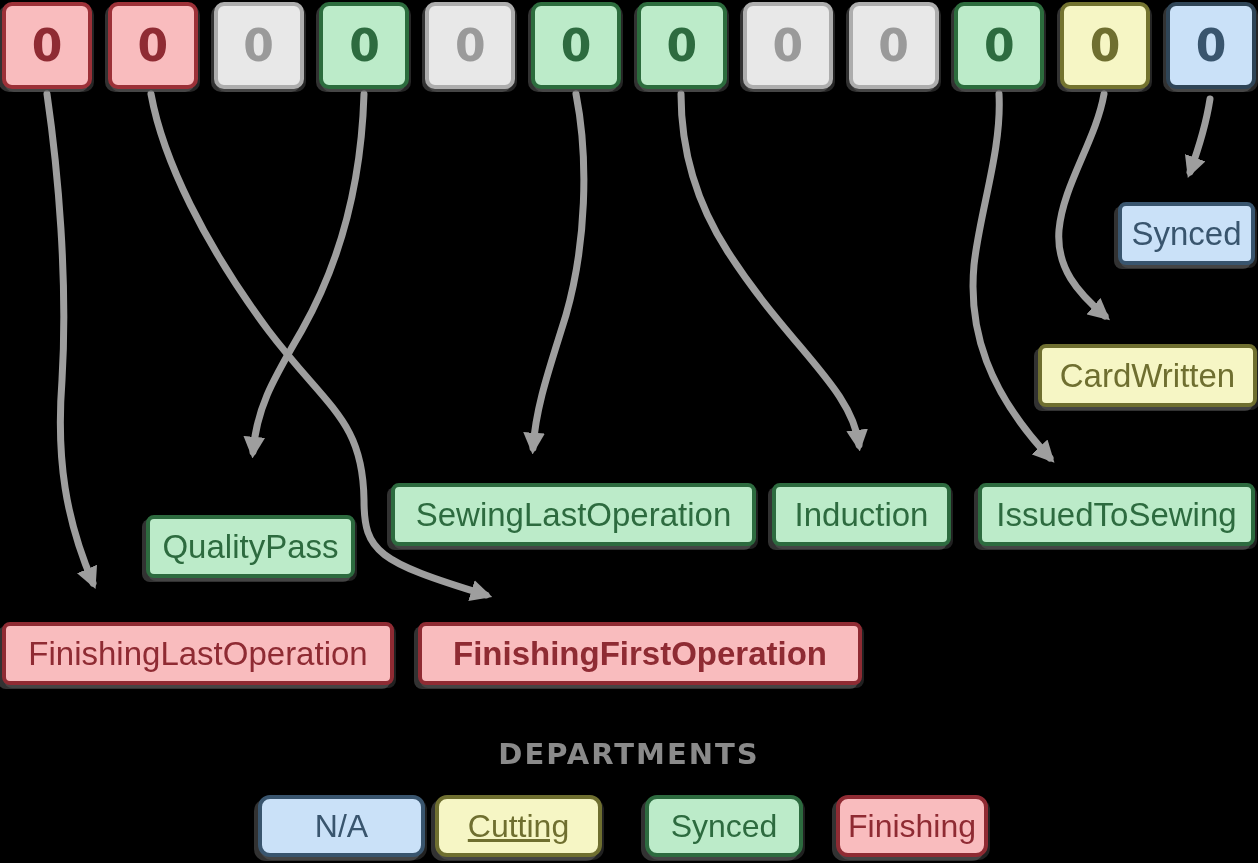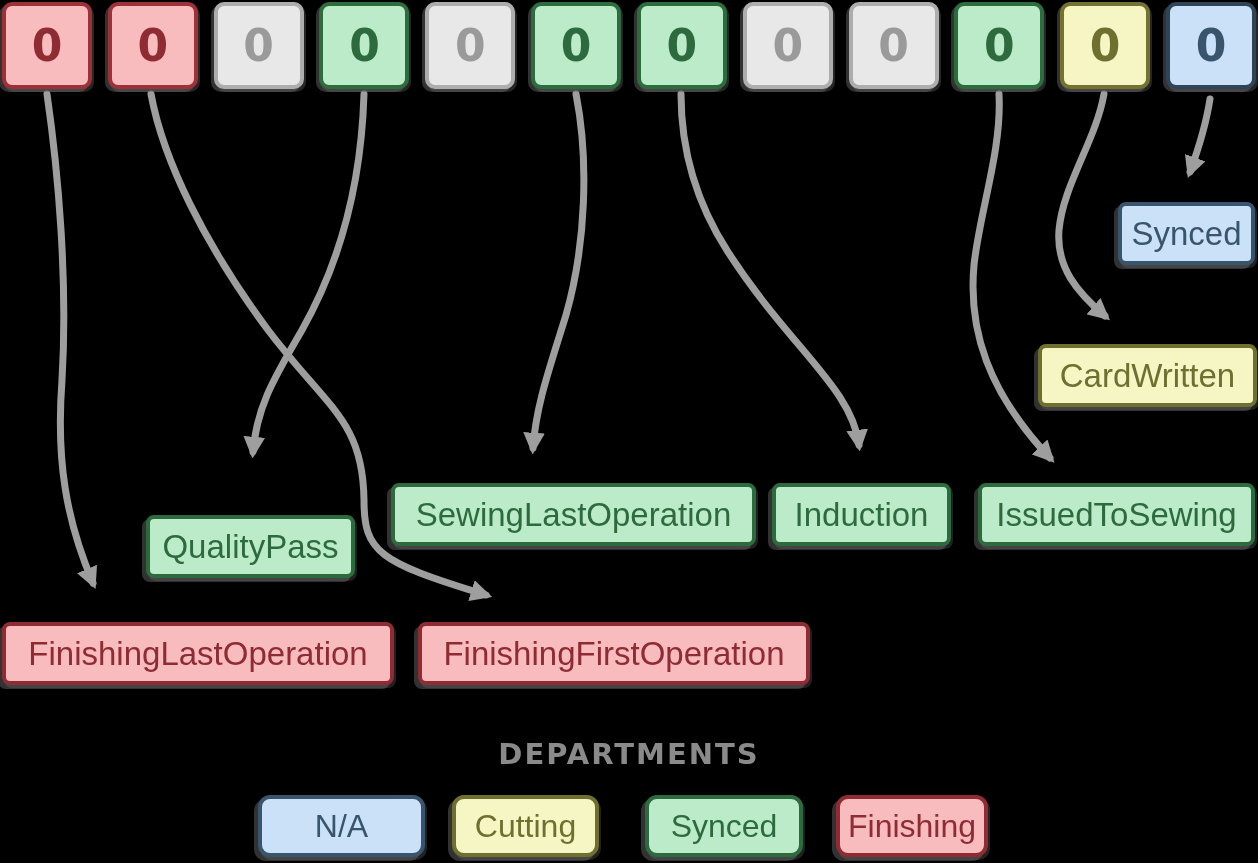--- a/index.html
+++ b/index.html
@@ -39,38 +39,38 @@
     font-size:33px; font-weight:400; white-space:nowrap;
     box-shadow:-4px 4px 0 rgba(110,110,110,0.45), 2px 3px 0 rgba(110,110,110,0.3);
   }
   .f-synced          { left:1118px; top:202px; width:137px; }
   .f-cardwritten     { left:1038px; top:344px; width:219px; }
   .f-qualitypass     { left:146px;  top:483px; width:209px;margin-top:32px; }
   .f-sewinglast      { left:383px;  top:483px; width:365px;margin-left:8px; }
   .f-induction       { left:772px;  top:483px; width:179px; }
   .f-issuedtosewing  { left:978px;  top:483px; width:277px; }
   .f-finishinglast   { left:2px;    top:622px; width:392px;text-align:right; }
-  .f-finishingfirst  { left:418px;  top:622px; width:392px; }
+  .f-finishingfirst  { left:418px;  top:622px; width:444px;font-weight:bold; }
 
   
   .legend-title {
     position:absolute; left:0; top:737px; width:1258px;
     text-align:center; color:#8A8A8A;
     font-family:"DejaVu Sans", sans-serif; font-size:29px; font-weight:700;
     letter-spacing:2px;
   }
   .legend-item {
     position:absolute; top:795px; height:62px; box-sizing:border-box;
     border:4px solid; border-radius:12px;
     display:flex; align-items:center; justify-content:center;
     font-size:32px; font-weight:400; white-space:nowrap;
     box-shadow:-4px 4px 0 rgba(110,110,110,0.45), 2px 3px 0 rgba(110,110,110,0.3);
   }
   .l-na        { left:258px; width:167px; }
-  .l-cutting   { left:452px; width:147px; }
+  .l-cutting   { left:435px; width:167px;text-decoration:underline; }
   .l-sewing    { left:645px; width:158px; }
   .l-finishing { left:836px; width:152px; }
 </style>
 </head>
 <body>
 
 <div class="canvas">
 
   <svg class="arrows" width="1258" height="863" viewBox="0 0 1258 863">
     <defs>

